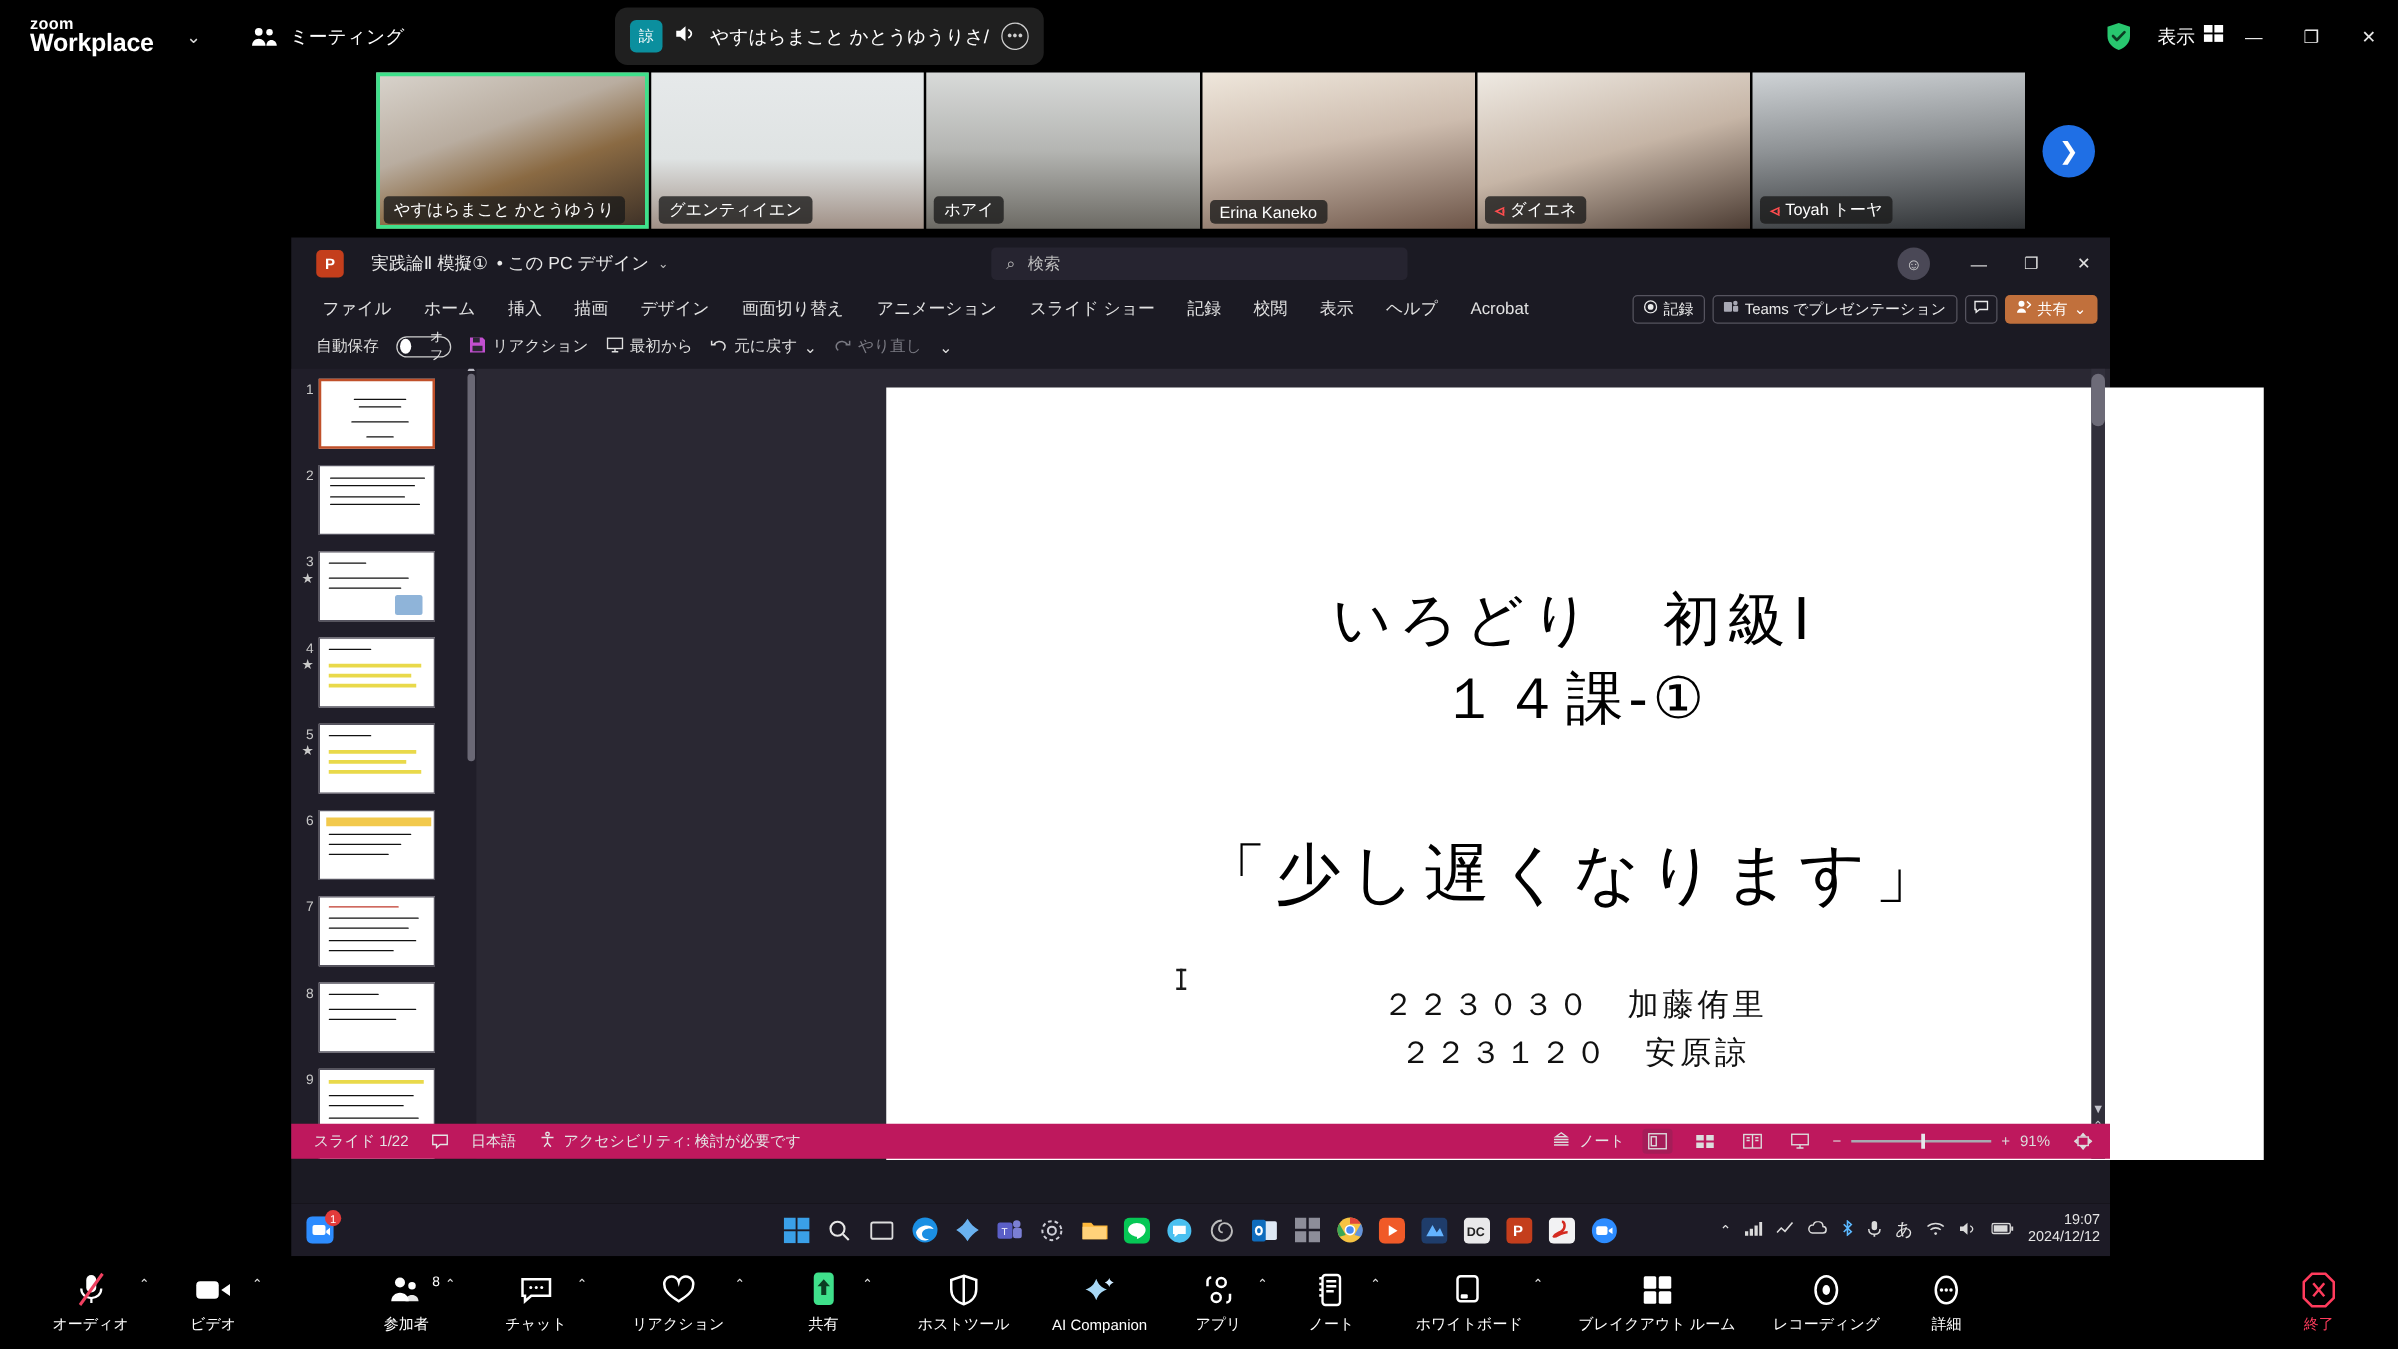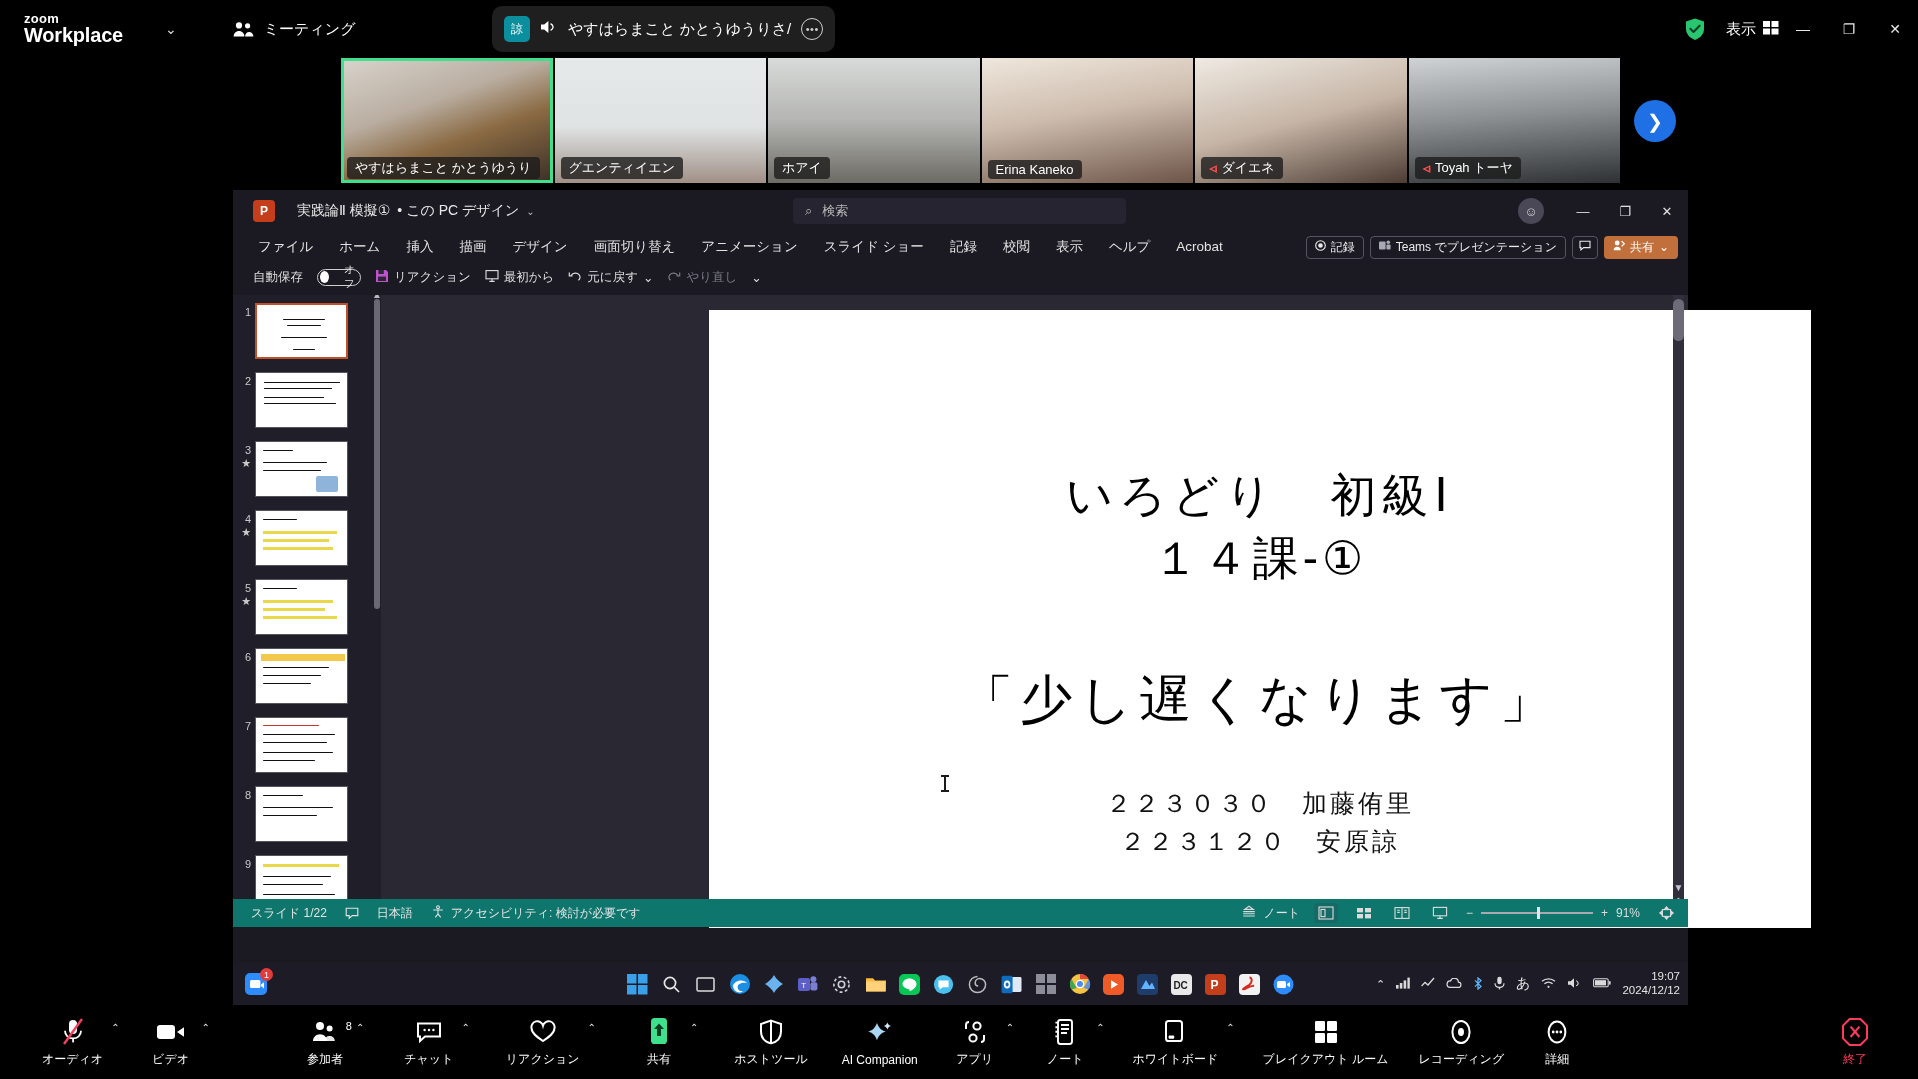--- a/index.html
+++ b/index.html
@@ -9,21 +9,21 @@
     background: #000;
     font-family: "Liberation Sans", "DejaVu Sans", sans-serif;
     overflow: hidden;
     -webkit-font-smoothing: antialiased;
   }
   #app { position: relative; width: 1918px; height: 1079px; background:#000; }
 
   
   .zoom-topbar {
     position:absolute; left:0; top:0; width:1918px; height:58px;
-    background:#000; display:flex; align-items:center;gap:16px;
+    background:#000; display:flex; align-items:center;
   }
   .zw-logo { margin-left:24px; line-height:1.02; }
   .zw-logo .zw-1 { font-size:13px; color:#fff; letter-spacing:.3px; font-weight:700;}
   .zw-logo .zw-2 { font-size:20px; color:#fff; font-weight:700; letter-spacing:-.2px;}
   .zw-caret {
     margin-left:26px; color:#d9d9d9; font-size:14px; cursor:pointer;
   }
   .zw-meeting {
     display:flex; align-items:center; gap:10px; margin-left:40px; color:#fff; font-size:15px;
   }
@@ -55,21 +55,21 @@
     width:46px; height:58px; display:flex; align-items:center; justify-content:center;
     color:#e8e8e8; font-size:14px; cursor:pointer;
   }
 
   
   .filmstrip {
     position:absolute; left:301px; top:58px; width:1319px; height:125px;
     display:flex; gap:2px;
   }
   .tile { position:relative; width:219px; height:125px; overflow:hidden; background:#2b2b2b; }
-  .tile.active { outline:3px solid #3fe08b; outline-offset:-3px;margin-left:40px; }
+  .tile.active { outline:3px solid #3fe08b; outline-offset:-3px; }
   .tile .nametag {
     position:absolute; left:6px; bottom:4px;
     background:rgba(26,26,26,.78); color:#fff; font-size:13px;
     padding:2px 8px; border-radius:4px; white-space:nowrap;
     display:flex; align-items:center; gap:4px;
   }
   .micoff { color:#ff4d4f; font-size:12px; font-weight:700; }
 
   .t1 { background:linear-gradient(160deg,#d9d4cd 0%,#b9ada0 38%,#8a6a43 62%,#3b2f26 100%); }
   .t2 { background:linear-gradient(180deg,#e6e9ea 0%,#dfe3e3 55%,#a09086 100%); }
@@ -187,21 +187,21 @@
   .ibeam::before, .ibeam::after {
     content:""; position:absolute; left:-3px; width:8px; height:2px; background:#1a1a1a;
   }
   .ibeam::before { top:0; } .ibeam::after { bottom:0; }
 
   .stage-sb-track { position:absolute; right:4px; top:0; width:11px; height:632px; background:#312f3b; }
   .stage-sb { position:absolute; right:4px; top:4px; width:11px; height:42px; border-radius:6px; background:#6d6b78; }
   .stage-sb-btn { position:absolute; right:3px; color:#c3c3cc; font-size:10px; width:13px; text-align:center; }
 
   .ppt-status {
-    position:absolute; left:0; bottom:0; width:1455px; height:28px; background:#0f766e;
+    position:absolute; left:0; bottom:0; width:1455px; height:28px; background:#be185d;
     display:flex; align-items:center; color:#e4e4e4; font-size:12px;
   }
   .st-item { display:flex; align-items:center; gap:6px; margin-left:18px; white-space:nowrap; cursor:pointer;}
   .st-right { position:absolute; right:10px; display:flex; align-items:center; gap:14px; }
   .vbtn { width:24px;height:20px;display:flex;align-items:center;justify-content:center;color:#dcdcdc;cursor:pointer;}
   .vbtn.active { background:#38354330; border-radius:3px; }
   .zoomslider { display:flex; align-items:center; gap:8px; color:#dcdcdc; font-size:12px; }
   .zs-track { width:112px; height:2px; background:#a9a9b2; position:relative; }
   .zs-knob { position:absolute; left:56px; top:-5px; width:3.5px; height:12px; background:#e6e6ea; }
 

